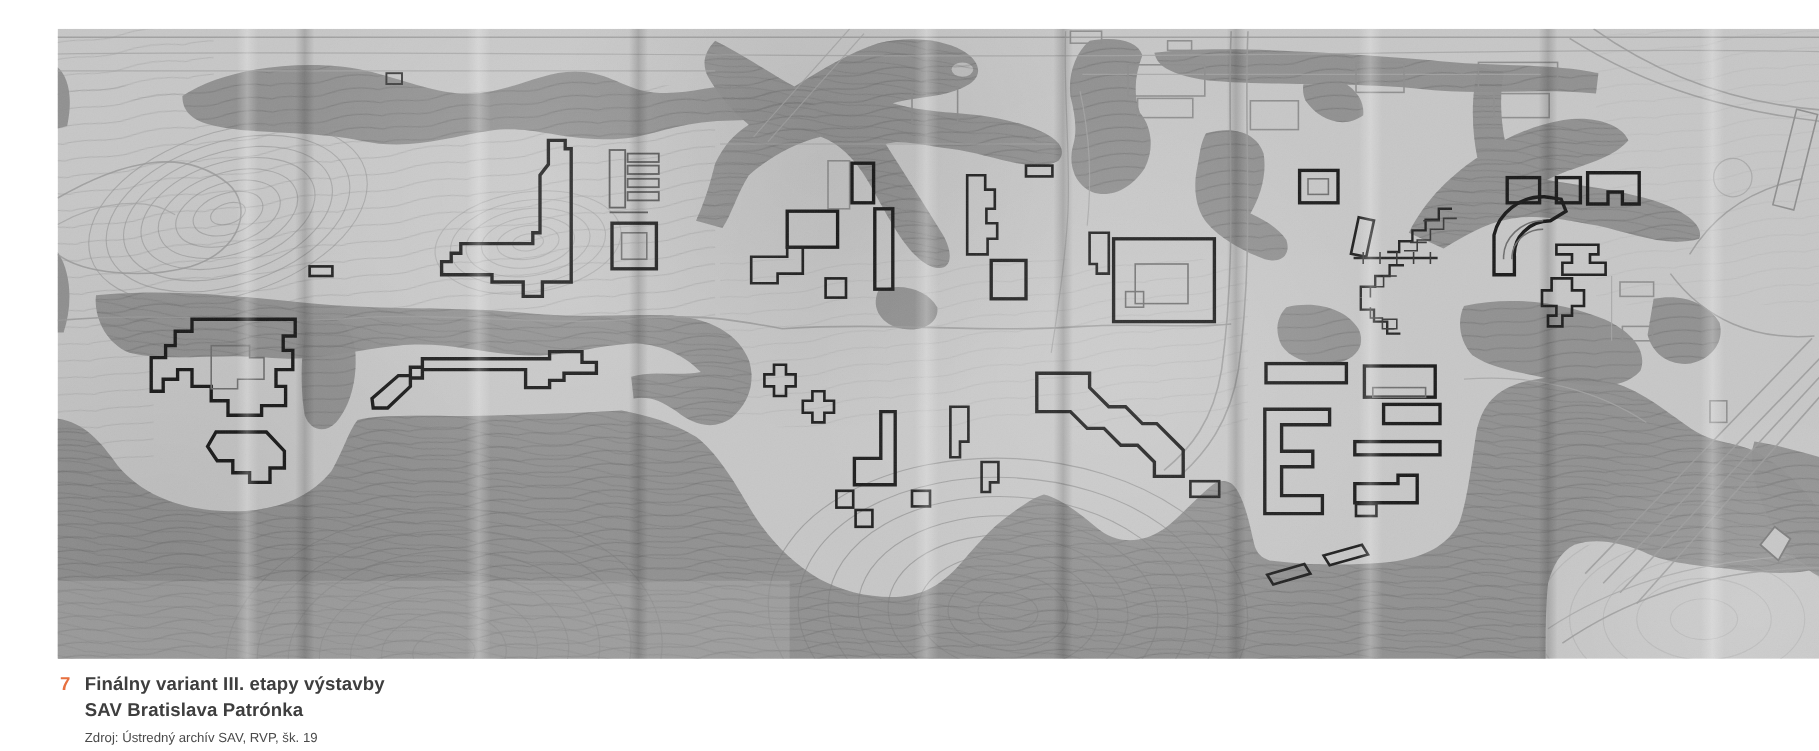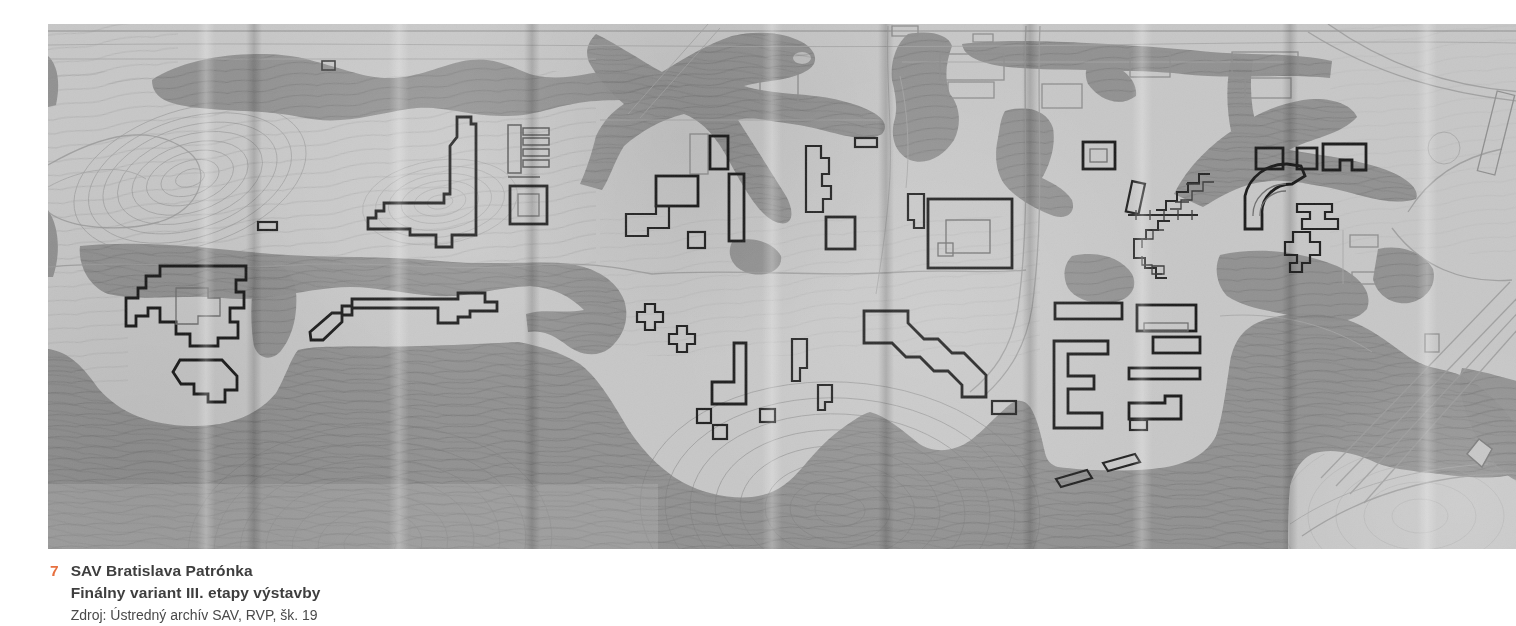--- a/index.html
+++ b/index.html
@@ -12,21 +12,21 @@
   .inner{fill:none;stroke:#6f6f6f;stroke-width:1.3;}
   .ex {fill:none;stroke:#8f8f8f;stroke-width:1.3;}
   .rd {fill:none;stroke:#9a9a9a;stroke-width:1.3;opacity:.85;}
   .rd2{fill:none;stroke:#a5a5a5;stroke-width:1;opacity:.8;}
   .z  {fill:none;stroke:#262626;stroke-width:2;}
   .z2 {fill:none;stroke:#3a3a3a;stroke-width:1.3;}
   
   .caption{position:absolute;left:10px;top:544px;display:flex;gap:12px;align-items:flex-start;}
   .fig-num{color:var(--accent,#e7703f);font-weight:700;font-size:15.5px;line-height:22px;}
   .cap-title{font-weight:700;color:var(--caption-title,#3e3e3e);font-size:15.5px;line-height:22px;letter-spacing:.1px;}
-  .cap-source{font-weight:400;color:var(--caption-source,#4a4a4a);font-size:14px;line-height:21px;margin-top:1px;}
+  .cap-source{font-weight:400;color:var(--caption-source,#4a4a4a);font-size:11px;line-height:21px;margin-top:1px;}
 </style>
 </head>
 <body>
 
 <figure class="figure-wrap">
 
 <svg id="map-svg" class="map-svg" width="1516" height="533" viewBox="0 0 1516 533" xmlns="http://www.w3.org/2000/svg">
   <defs>
     <clipPath id="clipPaper">
           <rect x="8" y="8" width="1500" height="525"></rect>
@@ -335,19 +335,19 @@
       <rect x="1092" y="8" width="20" height="525" fill="url(#crL)"></rect>
       <rect x="1377" y="8" width="20" height="525" fill="url(#crL)"></rect>
     </g>
     <rect x="8" y="8" width="1500" height="525" filter="url(#grain)" opacity="0.07"></rect>
   </g>
 </svg>
 
 <figcaption class="caption">
   <span class="fig-num">7</span>
   <div class="cap-text">
+    <div class="cap-title">Finálny variant III. etapy výstavby</div>
     <div class="cap-title">SAV Bratislava Patrónka</div>
-    <div class="cap-title">Finálny variant III. etapy výstavby</div>
     <div class="cap-source">Zdroj: Ústredný archív SAV, RVP, šk. 19</div>
   </div>
 </figcaption>
 
 </figure>
 
 </body></html>

